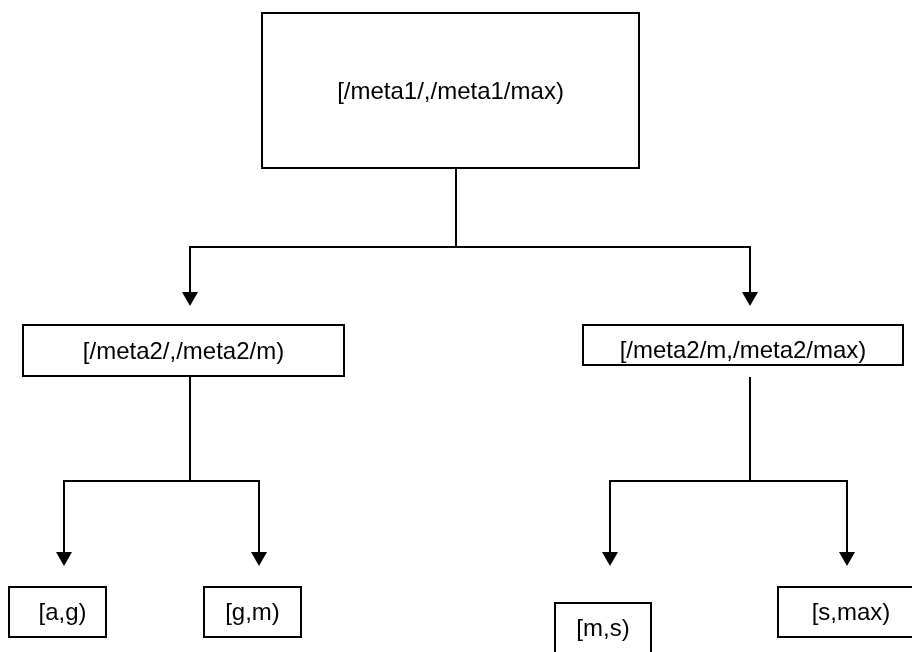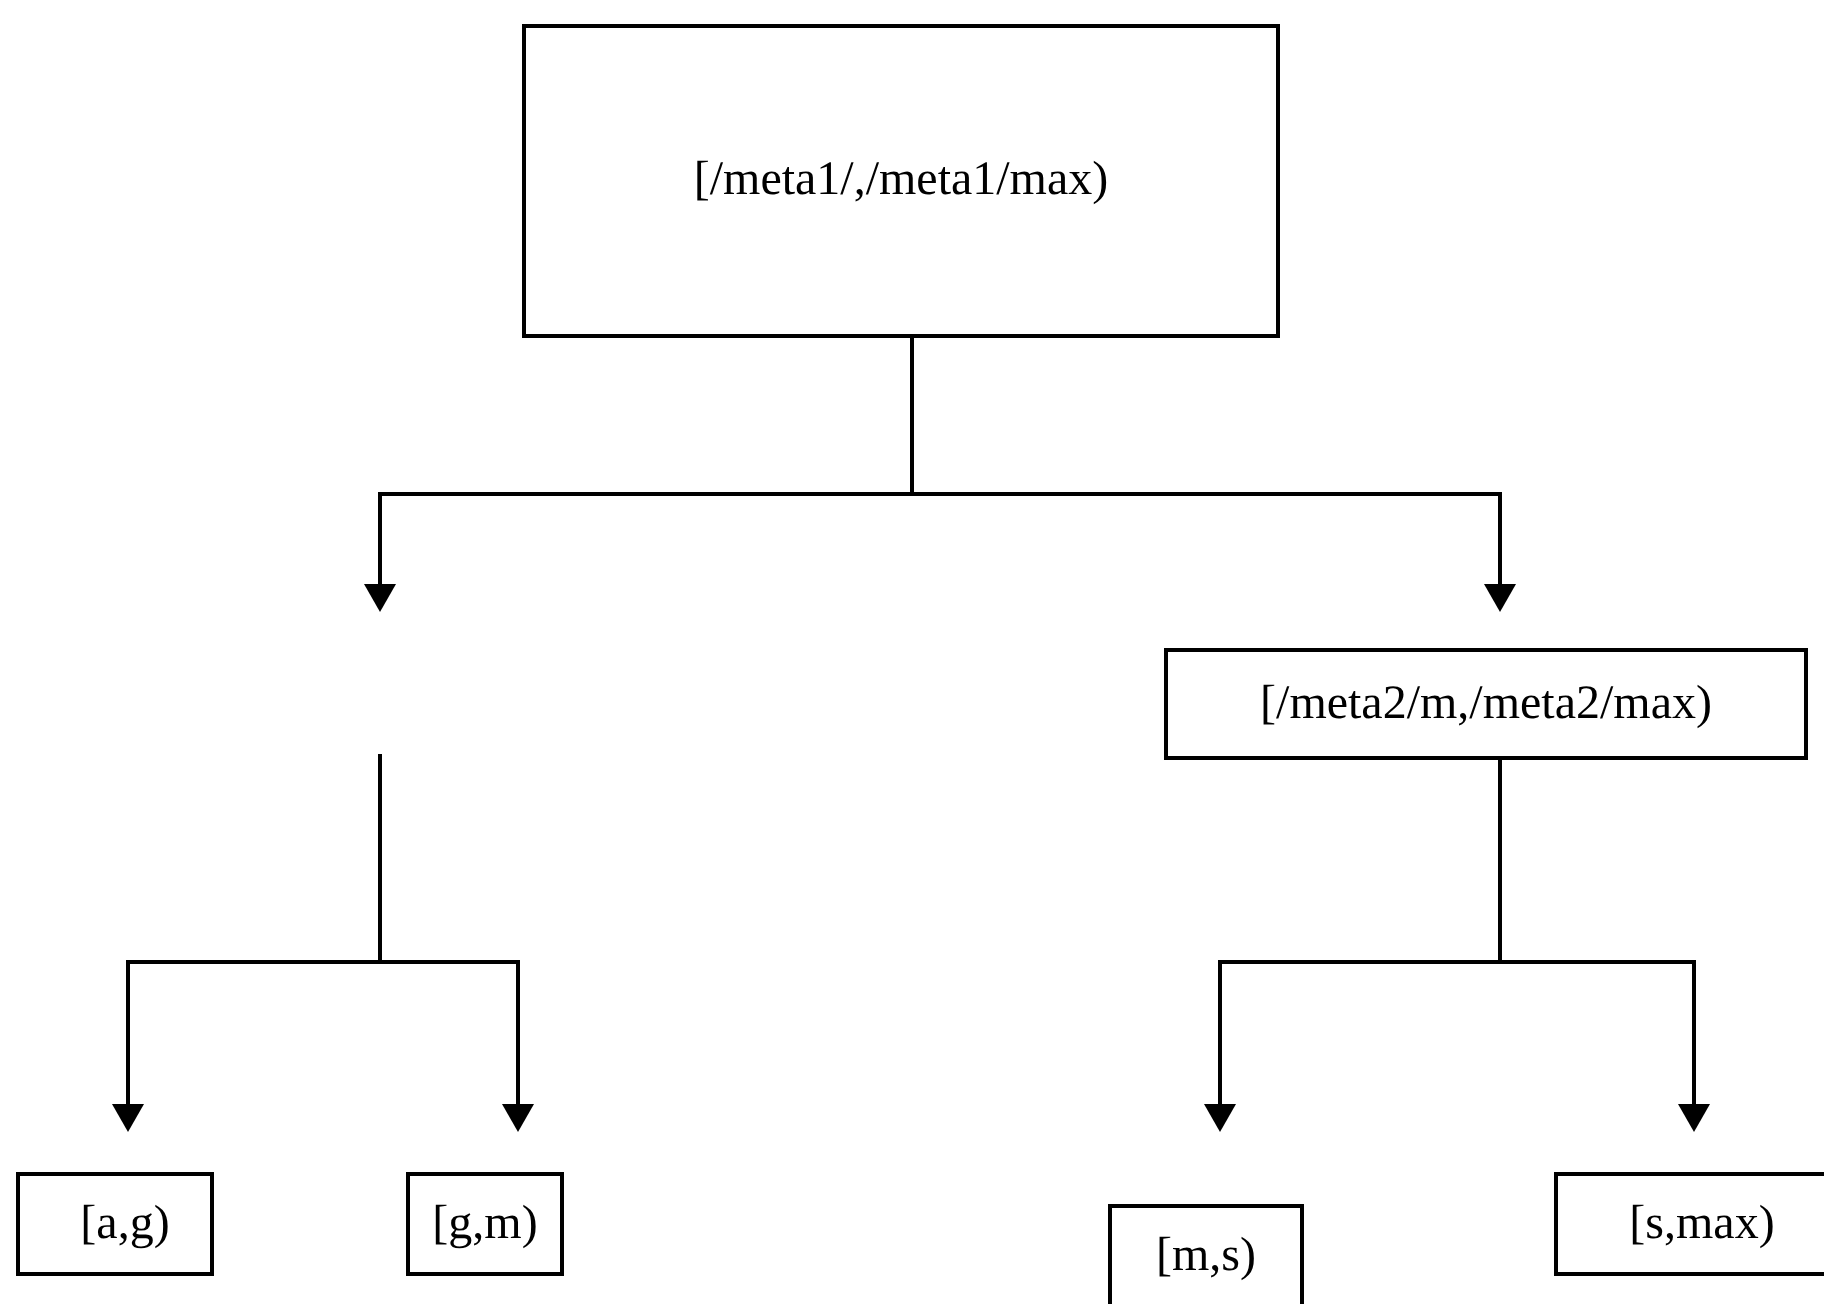--- a/index.html
+++ b/index.html
@@ -23,30 +23,30 @@
     display: block;
   }
   .node {
     position: absolute;
     box-sizing: border-box;
     border: 2px solid #000000;
     background: #ffffff;
     display: flex;
     align-items: center;
     justify-content: center;
-    font-family: Liberation Serif, serif;
+    font-family: Liberation Sans, sans-serif;
     font-size: 24px;
     color: #000000;
     white-space: nowrap;
   }
   .node-root         { left: 261px; top: 12px;  width: 379px; height: 157px; }
   .node-branch-left  { left: 22px;  top: 324px; width: 323px; height: 53px; }
-  .node-branch-right { left: 582px; top: 324px; width: 322px; height: 56px; }
+  .node-branch-right { left: 582px; top: 324px; width: 322px; height: 42px; align-items: flex-end; }
   .node-leaf-0       { left: 8px;   top: 586px; width: 99px;  height: 52px; padding-left: 10px; }
-  .node-leaf-1       { left: 203px; top: 586px; width: 79px;  height: 52px; }
+  .node-leaf-1       { left: 203px; top: 586px; width: 99px;  height: 52px; }
   .node-leaf-2       { left: 554px; top: 586px; width: 98px;  height: 52px; margin-top: 16px; }
   .node-leaf-3       { left: 777px; top: 586px; width: 148px; height: 52px; }
 </style>
 </head>
 <body>
 
 <div class="stage">
 
   <svg class="edges" viewBox="0 0 912 652" xmlns="http://www.w3.org/2000/svg">
     <g fill="none" stroke-width="2" stroke="#000000">
@@ -73,20 +73,23 @@
       <polygon points="251,552 267,552 259,566"></polygon>
       <polygon points="602,552 618,552 610,566"></polygon>
       <polygon points="839,552 855,552 847,566"></polygon>
     </g>
   </svg>
 
   <div class="node node-root">
     <span>[/meta1/,/meta1/max)</span>
   </div>
 
+  <div class="node node-branch-left">
+    <span>[/meta2/,/meta2/m)</span>
+  </div>
 
   <div class="node node-branch-right">
     <span>[/meta2/m,/meta2/max)</span>
   </div>
 
   <div class="node node-leaf-0">
     <span>[a,g)</span>
   </div>
 
   <div class="node node-leaf-1">

